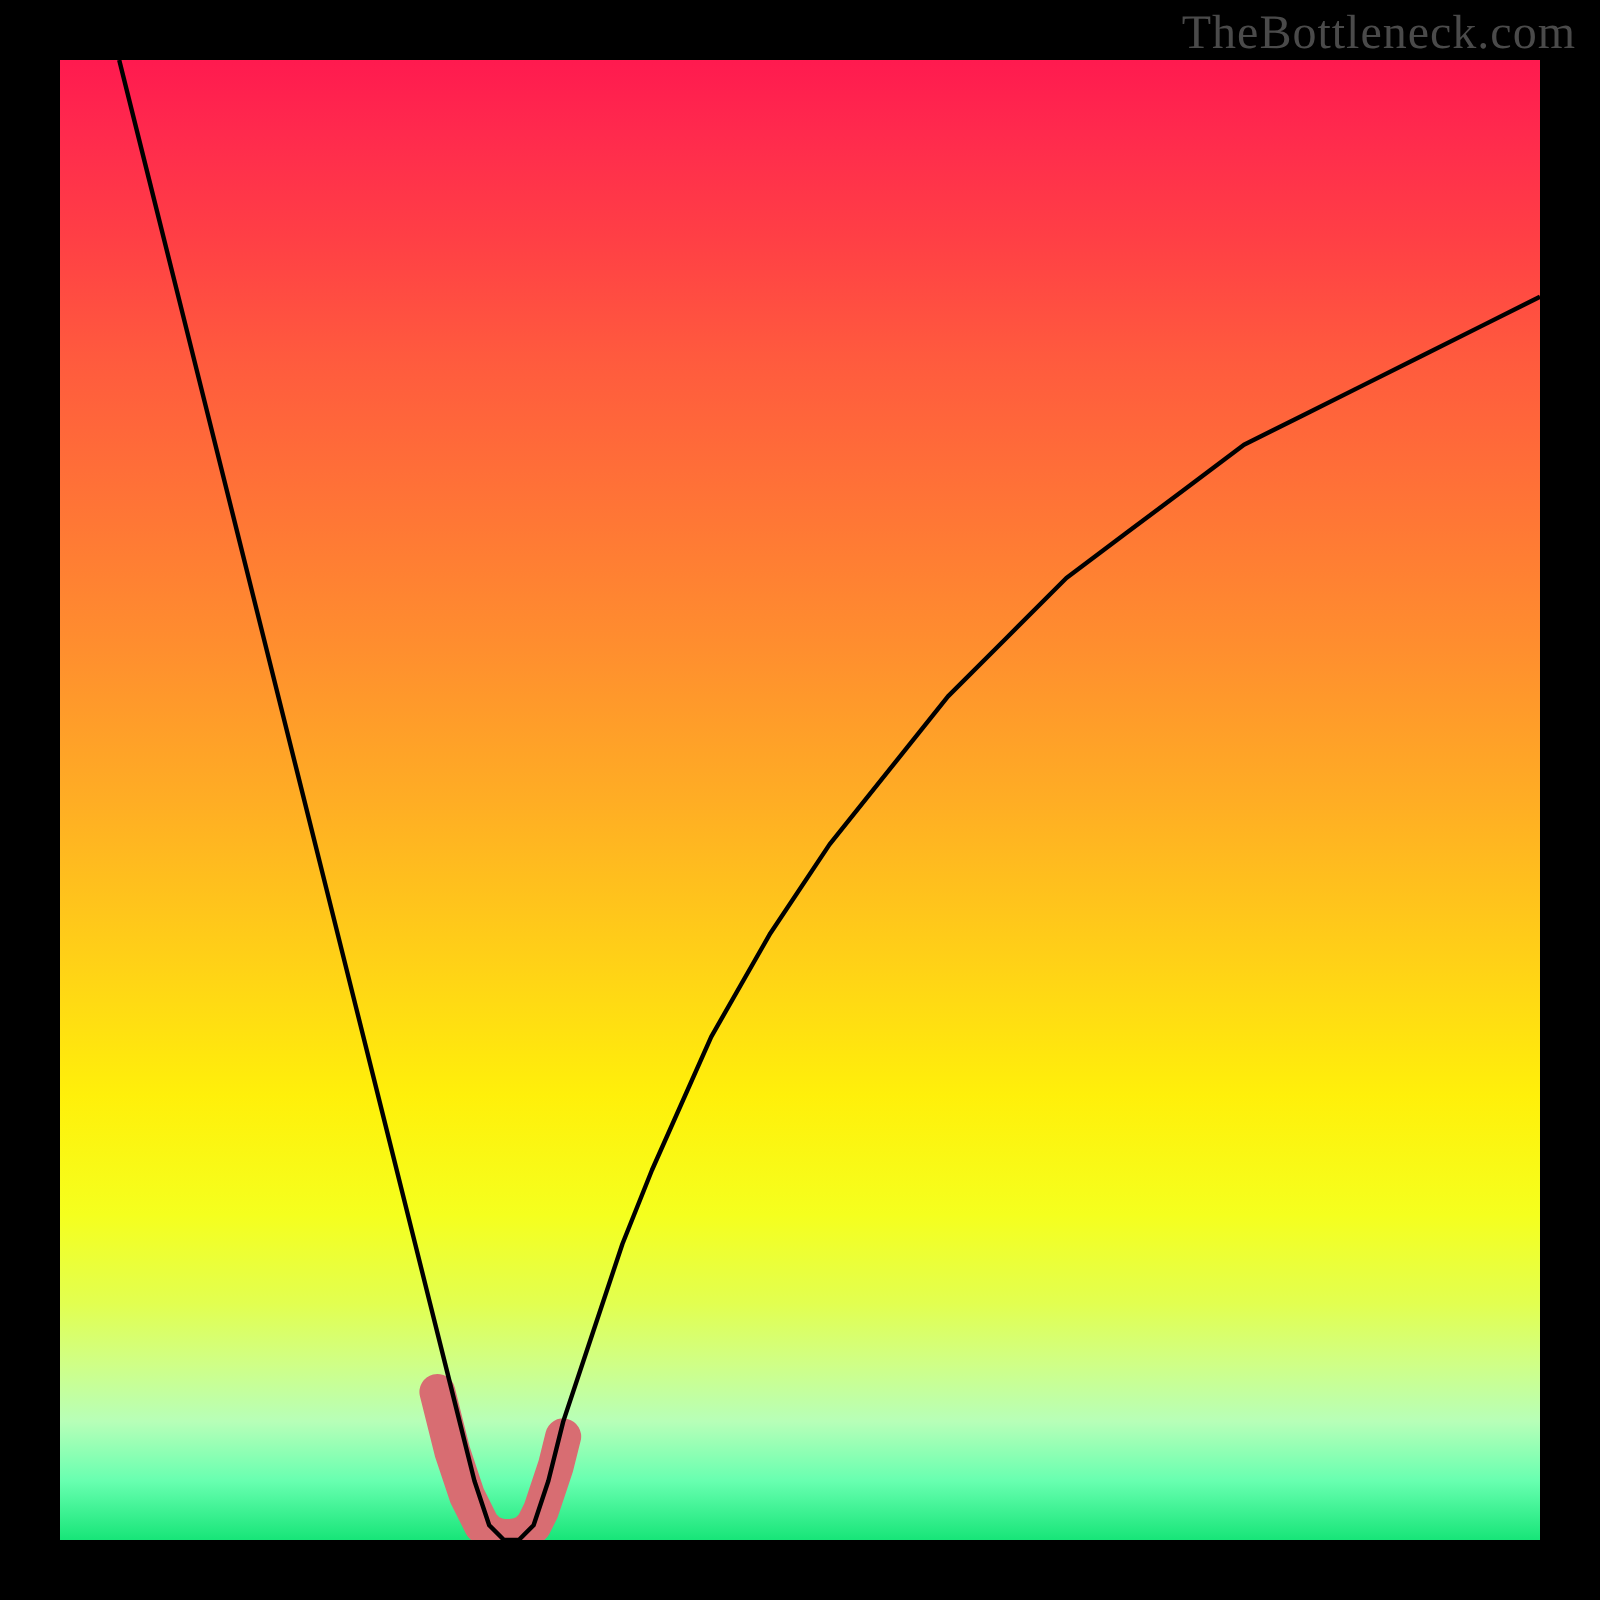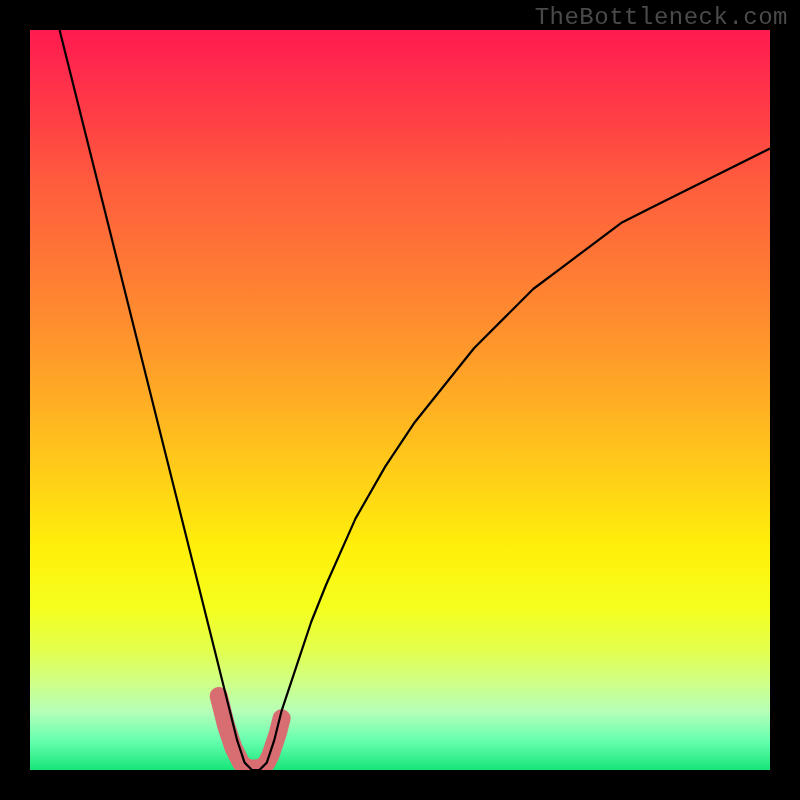--- a/index.html
+++ b/index.html
@@ -7,21 +7,21 @@
   .frame {
     position: relative;
     width: 800px;
     height: 800px;
     background: #000;
   }
   .watermark {
     position: absolute;
     top: 4px;
     right: 12px;
-    font-family: Liberation Mono, monospace;
+    font-family: Liberation Serif, serif;
     font-size: 24px;
     font-weight: 500;
     color: #4a4a4a;
     letter-spacing: 0.5px;
     z-index: 5;
   }
   .plot {
     position: absolute;
     left: 30px;
     top: 30px;

